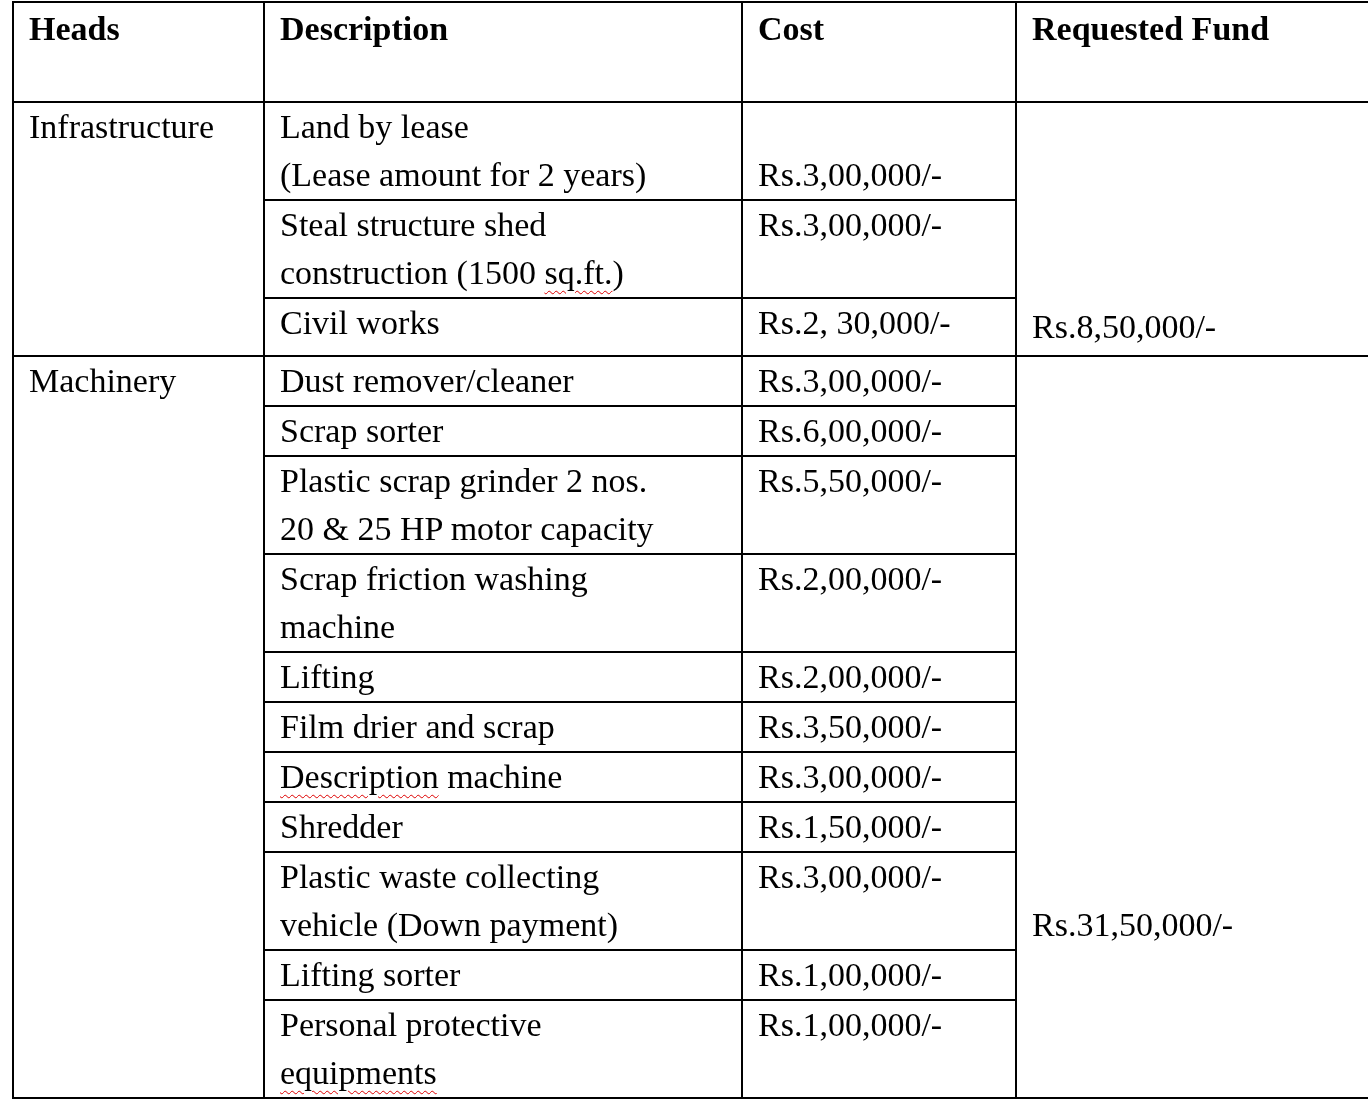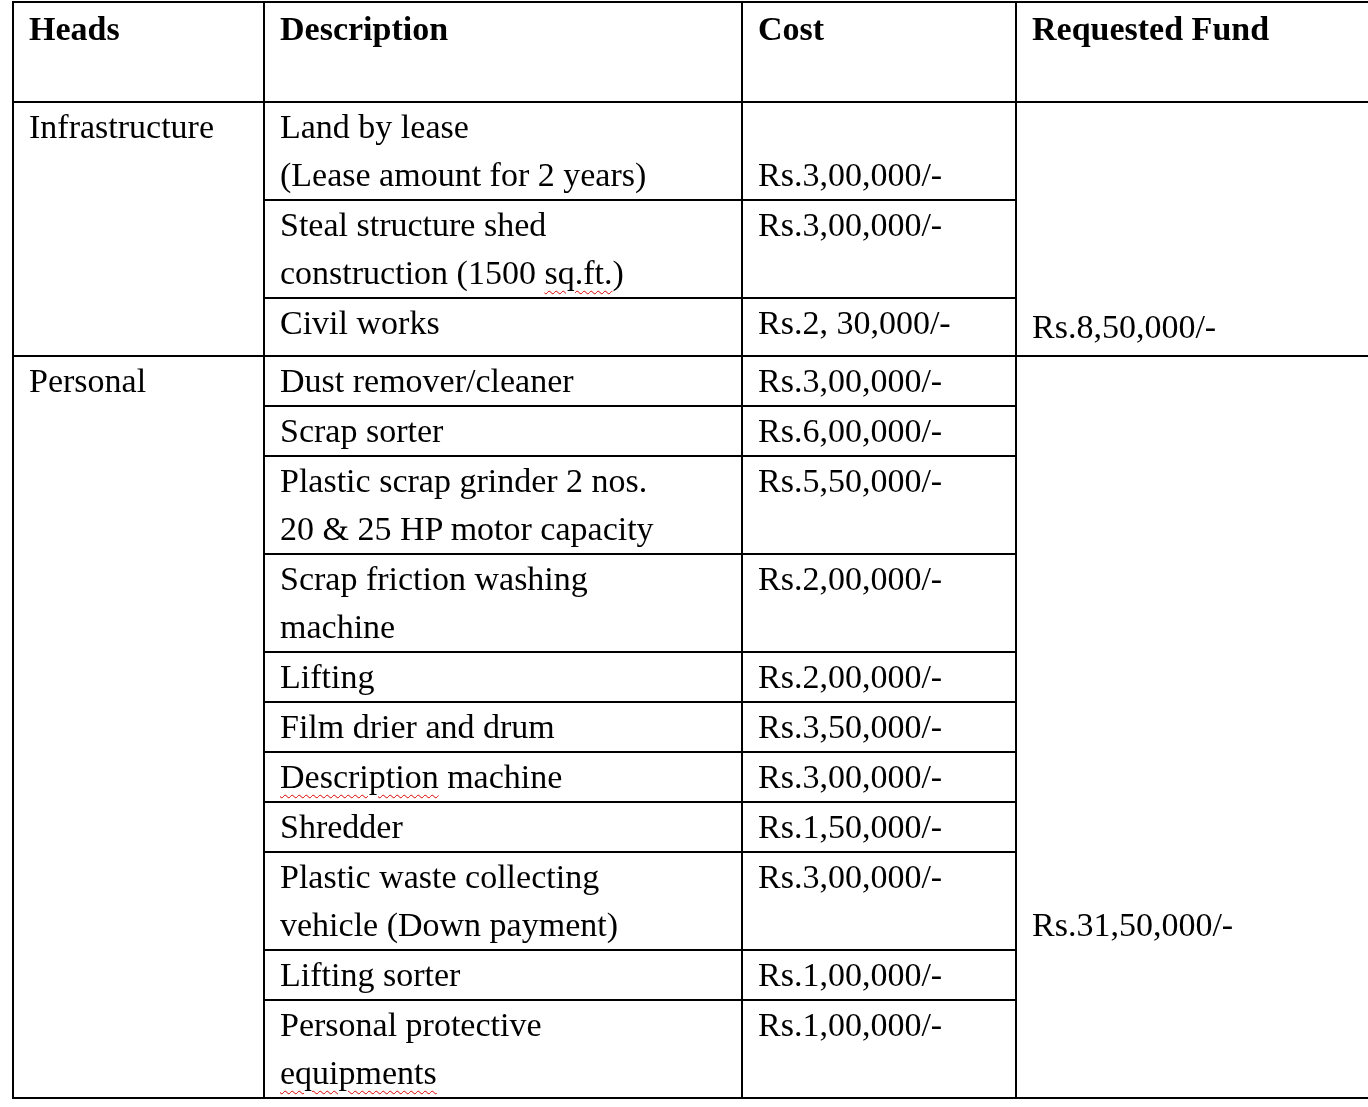--- a/index.html
+++ b/index.html
@@ -49,21 +49,21 @@
       <span class="desc-line"><span>construction (1500 </span><span class="sq">sq.ft.</span><span>)</span></span>
     </td>
     <td>Rs.3,00,000/-</td>
   </tr>
   <tr class="h3">
     <td>Civil works</td>
     <td>Rs.2, 30,000/-</td>
   </tr>
 
   <tr class="h4">
-    <td rowspan="11">Personal</td>
+    <td rowspan="11">Machinery</td>
     <td>Dust remover/cleaner</td>
     <td>Rs.3,00,000/-</td>
     <td rowspan="11" class="fund-mach">Rs.31,50,000/-</td>
   </tr>
   <tr class="h4">
     <td>Scrap sorter</td>
     <td>Rs.6,00,000/-</td>
   </tr>
   <tr class="h5">
     <td>
@@ -77,21 +77,21 @@
       <span class="desc-line">Scrap friction washing</span>
       <span class="desc-line">machine</span>
     </td>
     <td>Rs.2,00,000/-</td>
   </tr>
   <tr class="h4">
     <td>Lifting</td>
     <td>Rs.2,00,000/-</td>
   </tr>
   <tr class="h4">
-    <td>Film drier and drum</td>
+    <td>Film drier and scrap</td>
     <td>Rs.3,50,000/-</td>
   </tr>
   <tr class="h4">
     <td><span class="sq">Description</span><span> machine</span></td>
     <td>Rs.3,00,000/-</td>
   </tr>
   <tr class="h4">
     <td>Shredder</td>
     <td>Rs.1,50,000/-</td>
   </tr>

